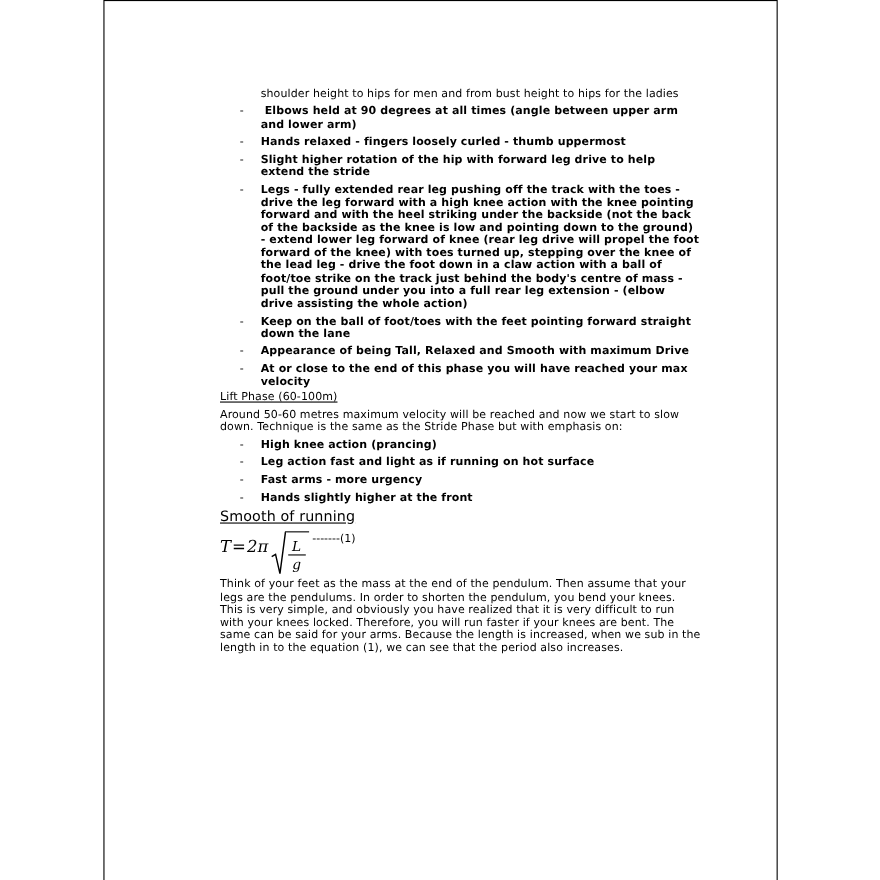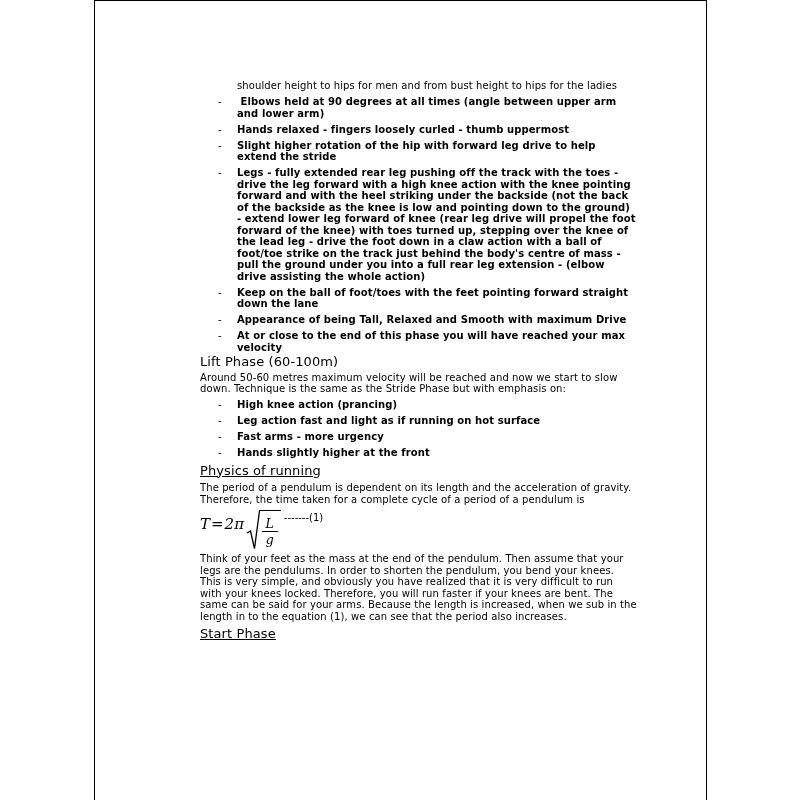--- a/index.html
+++ b/index.html
@@ -29,21 +29,22 @@
     line-height: 11.5px;
     letter-spacing: 0.1px;
   }
   .frag { margin-top: 79px; margin-left: 37px; width: 398px; white-space: pre-wrap; }
   .bullet { display: flex; margin-top: 4.5px; padding-left: 18px; }
   .bullet .dash { flex: none; width: 19px; }
   .bullet .text { flex: 1; white-space: pre-wrap; font-weight: bold; }
   .para { margin-top: 5px; }
   .mt2 { margin-top: 2px; } .mt3 { margin-top: 3px; } .mt4 { margin-top: 4px; }
   .h-small {
-    font-size: 13px; line-height: 12.5px;
+    font-size: 10px; line-height: 12.5px;
+    text-decoration: underline;
     margin-top: 3px; letter-spacing: 0.1px;
   }
   .h-large {
     font-size: 13px; line-height: 15.5px;
     text-decoration: underline;
     margin-top: 4px; letter-spacing: 0.1px;
   }
   .subhead {
     font-size: 13px; line-height: 15.5px;
     margin-top: 4px; letter-spacing: 0.1px;
@@ -126,24 +127,23 @@
     </div>
     <div class="body-text bullet">
       <span class="dash">-</span>
       <span class="text">Fast arms - more urgency</span>
     </div>
     <div class="body-text bullet">
       <span class="dash">-</span>
       <span class="text">Hands slightly higher at the front</span>
     </div>
 
-    <div class="h-large">Physics of running</div>
+    <div class="h-large">Smooth of running</div>
 
 
-    <div class="body-text para mt4">The period of a pendulum is dependent on its length and the acceleration of gravity. Therefore, the time taken for a complete cycle of a period of a pendulum is</div>
 
     <div class="formula">
       <span class="f-lhs">T</span>
       <span class="f-eq">=</span>
       <span class="f-coef">2π</span>
       <span class="sqrt">
         <svg class="radical-svg" width="14" height="41" viewBox="0 0 14 41">
           <path d="M1 24 L4.5 22 L8.5 39.5 L13.5 1.8" fill="none" stroke="#000000" stroke-width="1.3"></path>
         </svg>
         <span class="sqrt-content">
@@ -151,17 +151,16 @@
             <span class="f-num">L</span>
             <span class="f-den">g</span>
           </span>
         </span>
       </span>
       <span class="f-annot">-------(1)</span>
     </div>
 
     <div class="body-text para mt2">Think of your feet as the mass at the end of the pendulum. Then assume that your legs are the pendulums. In order to shorten the pendulum, you bend your knees. This is very simple, and obviously you have realized that it is very difficult to run with your knees locked. Therefore, you will run faster if your knees are bent. The same can be said for your arms. Because the length is increased, when we sub in the length in to the equation (1), we can see that the period also increases.</div>
 
-    <div class="h-large mt2">Start Phase</div>
 
 
   </div>
 </div>
 
 </body></html>

